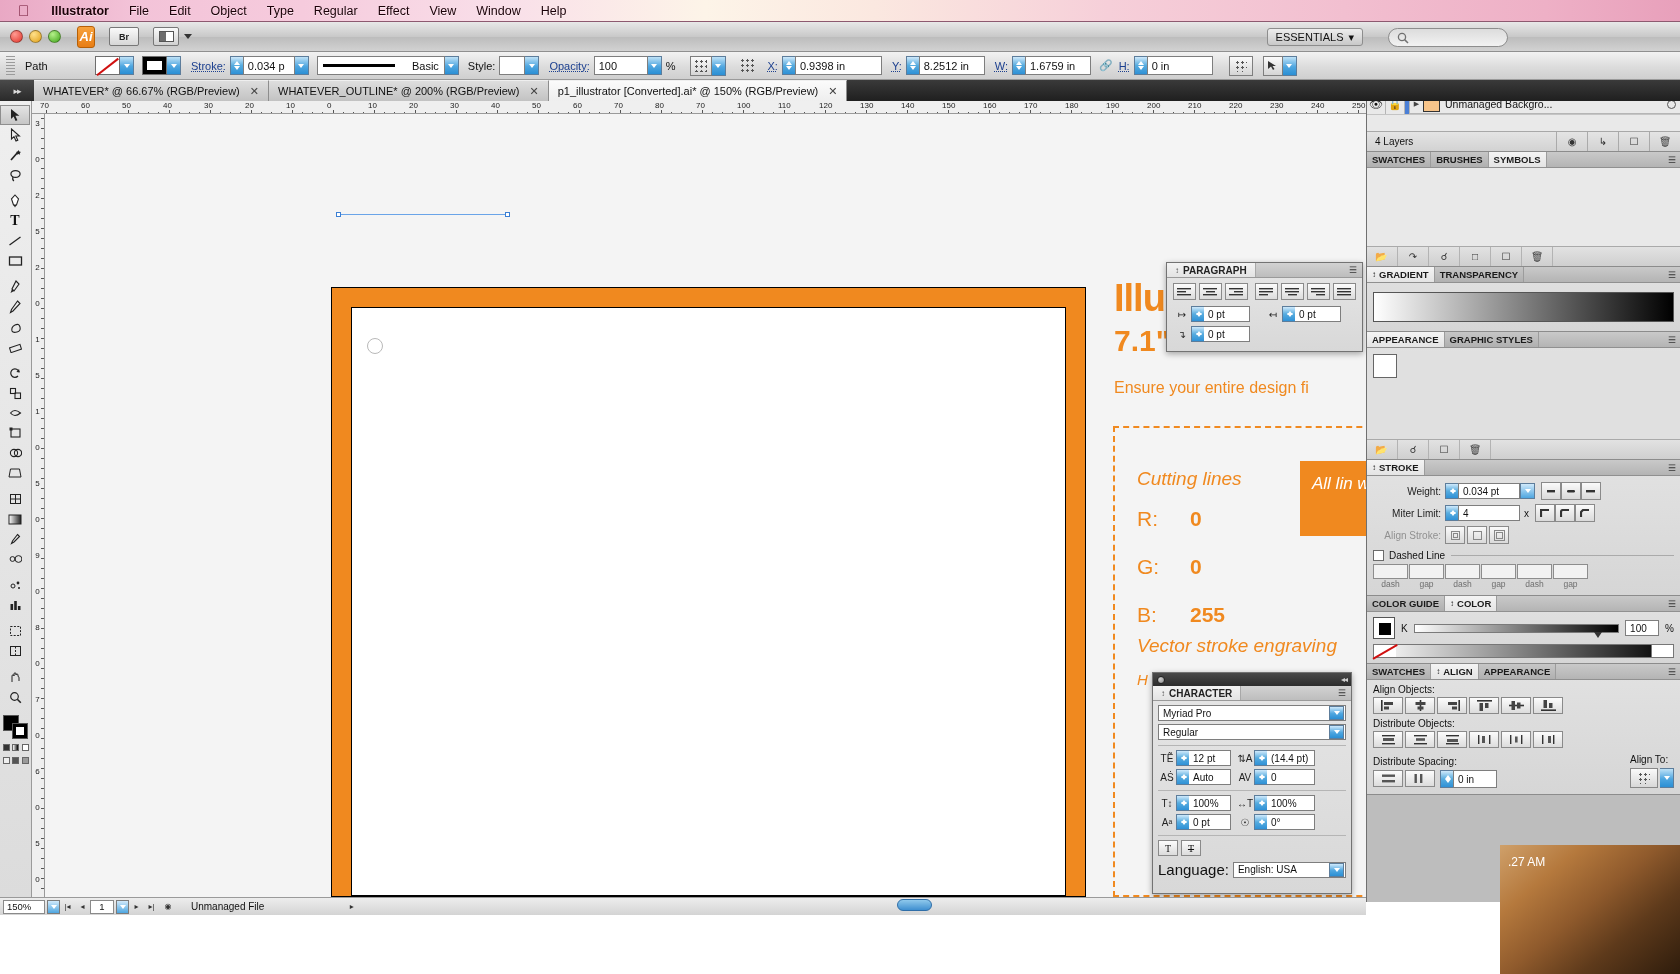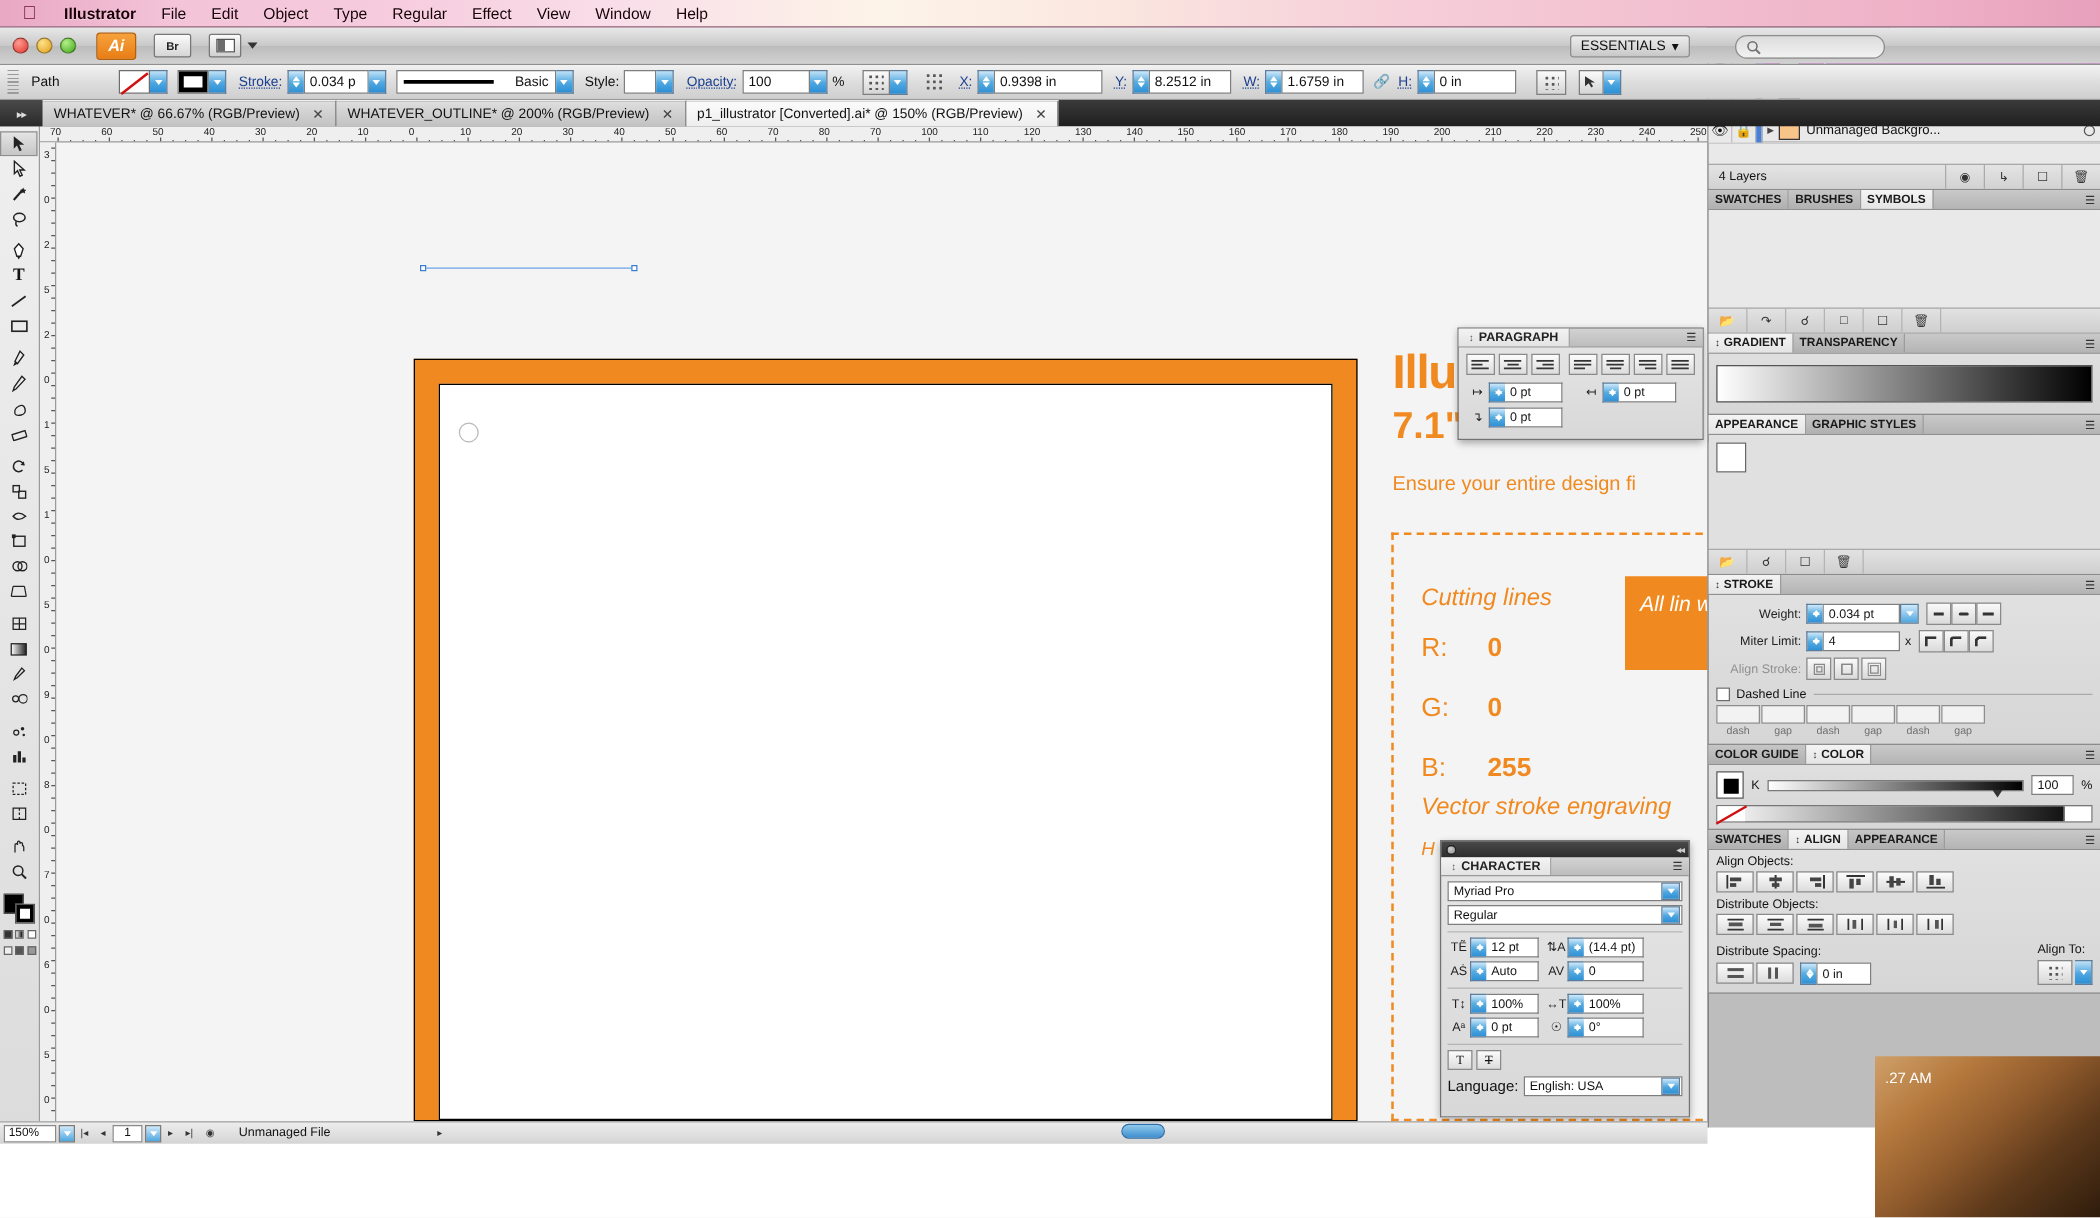--- a/index.html
+++ b/index.html
@@ -16,33 +16,33 @@
 
   
   .appwin { position:absolute; left:0; top:22px; width:1680px; height:30px;
     background:linear-gradient(to bottom,#e8e8e8,#c9c9c9 50%,#bcbcbc 51%,#d2d2d2);
     border-bottom:1px solid #8f8f8f; display:flex; align-items:center; z-index:80; }
   .tl { display:flex; gap:6px; margin-left:10px; }
   .tl i { width:13px; height:13px; border-radius:50%; display:block; border:1px solid rgba(0,0,0,.35); }
   .tl .r { background:radial-gradient(circle at 35% 30%,#ff9b92,#e0342a); }
   .tl .y { background:radial-gradient(circle at 35% 30%,#ffe08a,#e0a019); }
   .tl .g { background:radial-gradient(circle at 35% 30%,#b5f08a,#3fa418); }
-  .ai-badge { margin-left:16px; width:32px; height:22px; background:linear-gradient(to bottom,#f7a23c,#e87d14);
+  .ai-badge { margin-left:16px; width:18px; height:22px; background:linear-gradient(to bottom,#f7a23c,#e87d14);
     border:1px solid #b65f06; border-radius:3px; color:#fff; font-weight:bold; font-size:13px;
     display:flex; align-items:center; justify-content:center; font-style:italic; }
   .br-badge { margin-left:14px; width:30px; height:19px; border:1px solid #777; border-radius:2px;
     background:linear-gradient(to bottom,#fafafa,#d6d6d6); font-size:9px; display:flex; align-items:center;
     justify-content:center; color:#222; font-weight:bold; }
   .arr-badge { margin-left:14px; width:26px; height:19px; border:1px solid #777; border-radius:2px;
     background:linear-gradient(to bottom,#fafafa,#d0d0d0); display:flex; align-items:center; justify-content:center; }
   .arr-badge .sq { width:15px; height:11px; border:1px solid #555; background:#fff; position:relative; }
   .arr-badge .sq:after{content:"";position:absolute;left:0;top:0;width:6px;height:100%;background:#6d6d6d;}
   .caret-s { margin-left:5px; border-left:4px solid transparent; border-right:4px solid transparent; border-top:5px solid #333; }
 
-  .essentials { position:absolute; right:328px; top:28px; height:18px; display:flex; align-items:center;
+  .essentials { position:absolute; right:317px; top:28px; height:18px; display:flex; align-items:center;
     padding:0 8px; background:linear-gradient(to bottom,#ededed,#c8c8c8); border:1px solid #8d8d8d; border-radius:3px;
     font-size:11px; color:#111; z-index:81; }
   .searchbox { position:absolute; right:172px; top:28px; width:120px; height:19px;
     background:linear-gradient(to bottom,#dcdcdc,#f2f2f2); border:1px solid #8d8d8d; border-radius:10px;
     display:flex; align-items:center; padding-left:8px; z-index:81; }
   .searchbox svg { opacity:.65; }
 
   
   .ctrlbar { position:absolute; left:0; top:52px; width:1680px; height:28px;
     background:linear-gradient(to bottom,#f2f2f2,#dcdcdc 55%,#cfcfcf); border-bottom:1px solid #9a9a9a;
@@ -1040,21 +1040,21 @@
     </div>
     <div style="border-top:1px solid #b5b5b5;margin-top:5px;padding-top:4px;display:flex;gap:3px">
       <div class="abtn" style="width:20px;height:16px">
           <span style="font-size:10px;font-family:'Liberation Serif',serif">T</span>
         </div>
       <div class="abtn" style="width:20px;height:16px">
           <span style="font-size:10px;font-family:'Liberation Serif',serif;text-decoration:line-through">T</span>
         </div>
     </div>
     <div style="display:flex;align-items:center;margin-top:5px;gap:4px">
-      <span style="font-size:12px">Language:</span>
+      <span style="font-size:15px">Language:</span>
       <div class="selbox" style="flex:1">
         <span>English: USA</span>
         <span class="arrowb"></span>
       </div>
     </div>
   </div>
 </div>
 
 <div class="dock">
 

